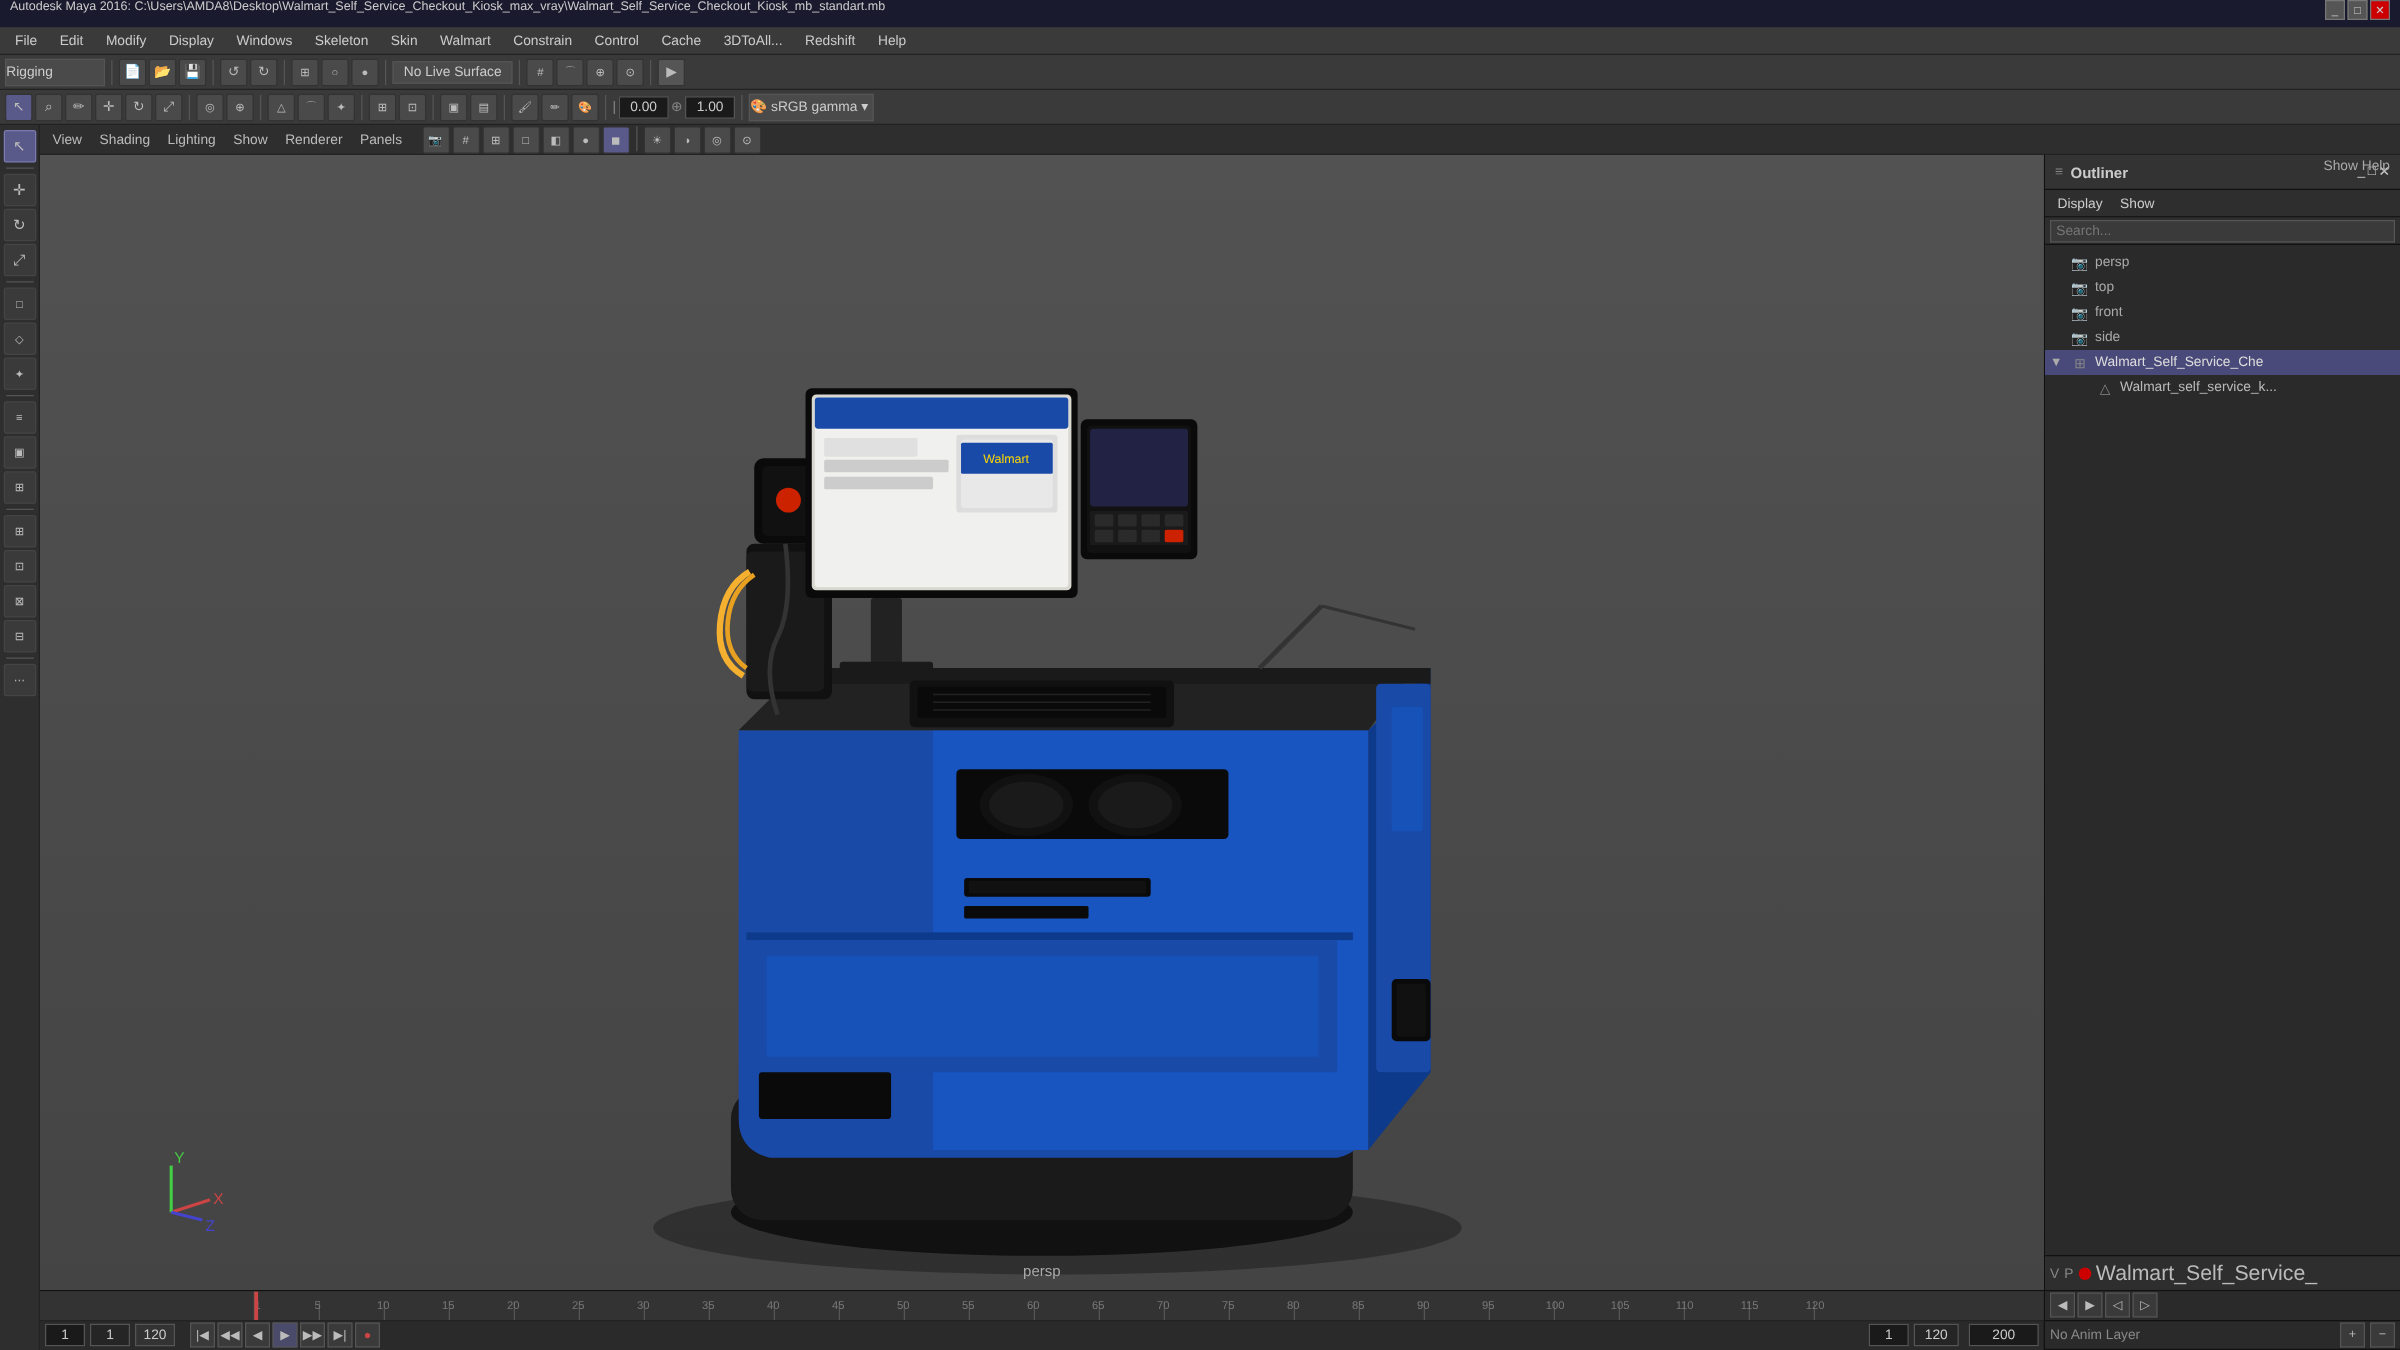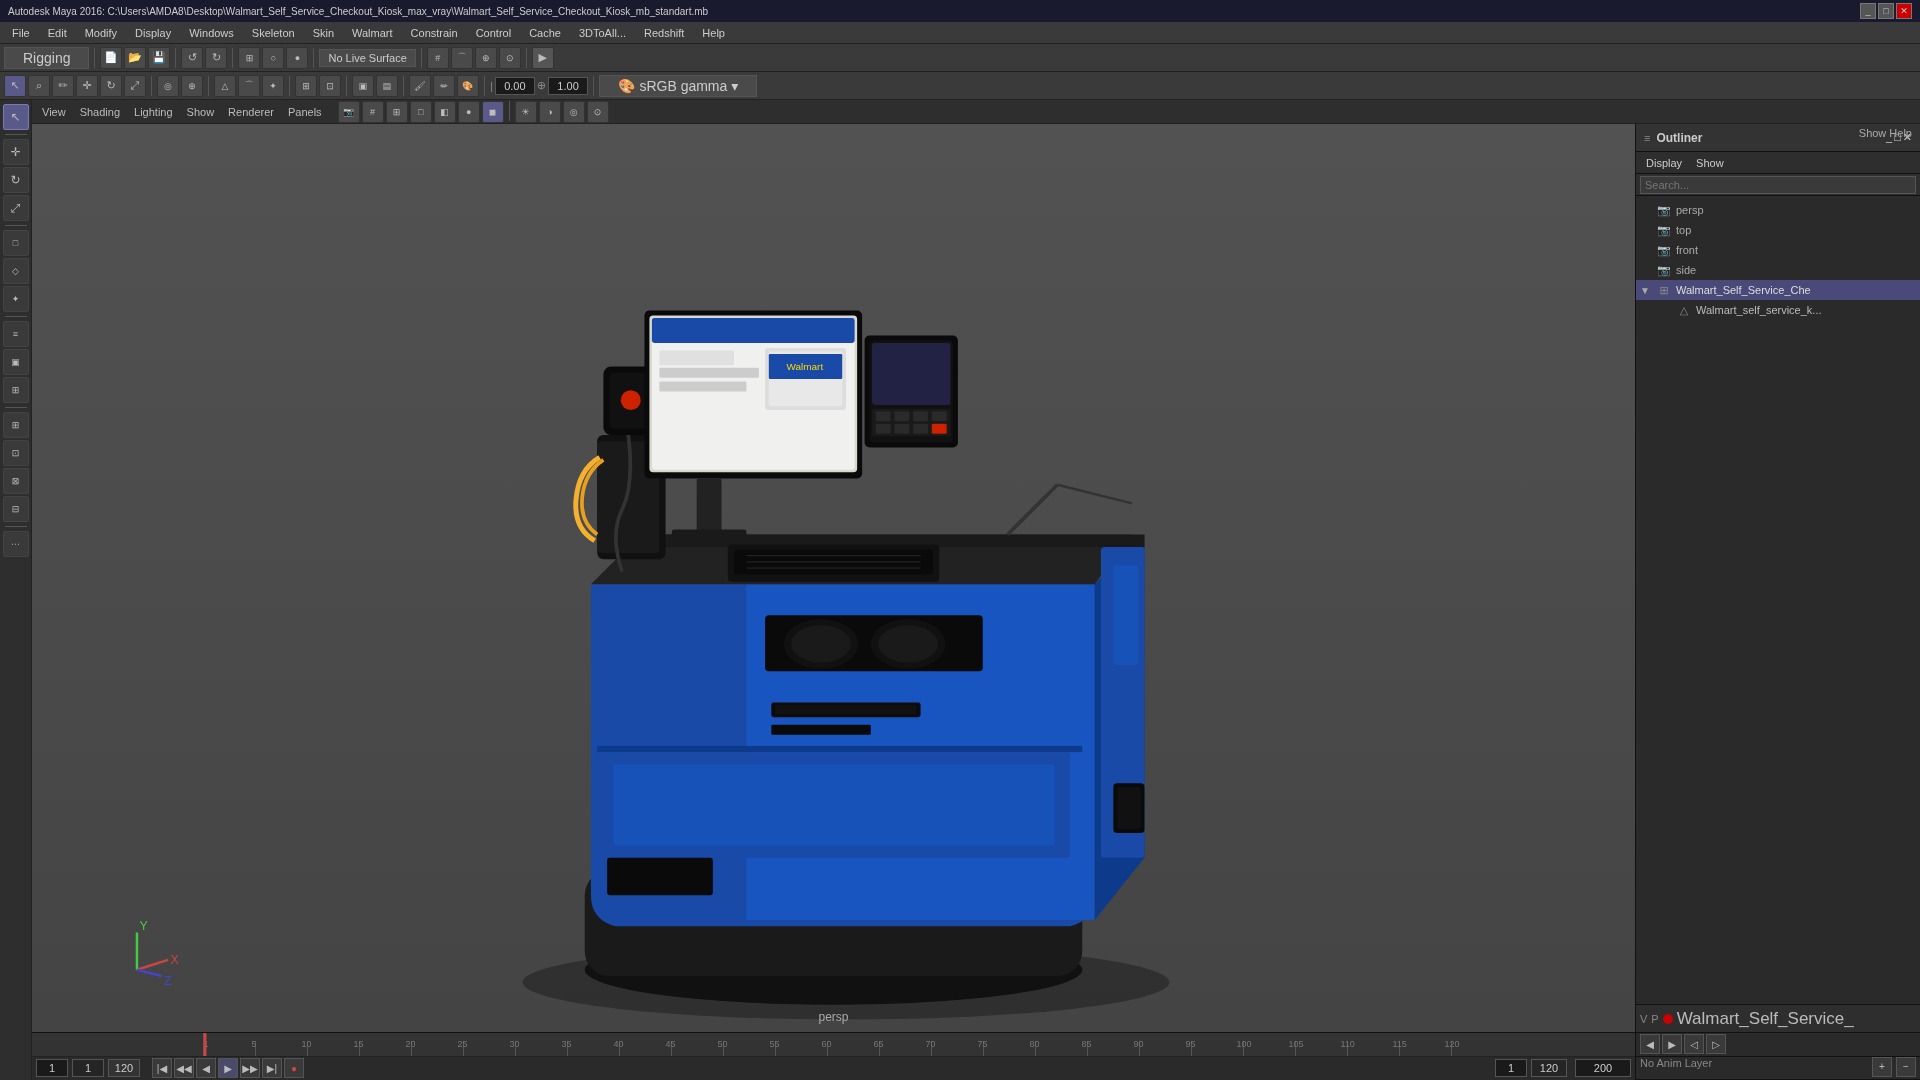--- a/index.html
+++ b/index.html
@@ -1,21 +1,21 @@
 <!DOCTYPE html>
 <html><head>
   <meta charset="utf-8">
   <style>
     * { margin: 0; padding: 0; box-sizing: border-box; }
     body { width: 1920px; height: 1080px; overflow: hidden; background: #3c3c3c; font-family: 'Arial', sans-serif; font-size: 11px; color: #ccc; user-select: none; }
 
     
     #title-bar {
       width: 100%; height: 22px; background: #1a1a2e;
-      display: flex; align-items: center; justify-content: space-between;
+      display: flex; justify-content: space-between;
       padding: 0 8px; color: #ccc; font-size: 11px;
     }
     #title-bar .win-controls { display: flex; gap: 2px; }
     #title-bar .win-btn {
       width: 16px; height: 16px; background: #555; border: 1px solid #777;
       color: #ccc; font-size: 9px; display: flex; align-items: center; justify-content: center; cursor: pointer;
     }
 
     
     #menu-bar {
@@ -32,21 +32,21 @@
       display: flex; align-items: center; padding: 0 4px; gap: 2px; border-bottom: 1px solid #222;
     }
     .tb-sep { width: 1px; height: 20px; background: #555; margin: 0 3px; }
     .tb-btn {
       width: 22px; height: 22px; background: #4a4a4a; border: 1px solid #333;
       color: #bbb; font-size: 11px; display: flex; align-items: center; justify-content: center;
       cursor: pointer; border-radius: 2px;
     }
     .tb-dropdown {
       height: 22px; background: #4a4a4a; border: 1px solid #555; color: #ccc;
-      font-size: 14px; padding: 0 18px; min-width: 80px; cursor: pointer;
+      font-size: 11px; padding: 0 0; min-width: 80px; cursor: pointer;
     }
     .no-live-surface {
       background: #4a4a4a; border: 1px solid #555; padding: 2px 8px;
       color: #ccc; font-size: 11px; display: flex; align-items: center; gap: 4px;
     }
 
     
     #toolbar2 {
       width: 100%; height: 28px; background: #3a3a3a;
       display: flex; align-items: center; padding: 0 4px; gap: 2px; border-bottom: 1px solid #222;
@@ -590,21 +590,21 @@
 
       <div style="width:285px; background:#2a2a2a; border-left:1px solid #111; display:flex; flex-direction:column;">
 
         <div style="height:24px; display:flex; align-items:center; padding:0 4px; gap:2px; border-bottom:1px solid #111;">
           <div class="pb-btn">◀</div>
           <div class="pb-btn">▶</div>
           <div class="pb-btn">◁</div>
           <div class="pb-btn">▷</div>
         </div>
 
-        <div style="height:24px; display:flex; align-items:flex-start; padding:0 4px; gap:4px; border-bottom:1px solid #111;">
+        <div style="height:24px; display:flex; align-items:center; padding:0 4px; gap:4px; border-bottom:1px solid #111;">
           <span style="color:#888; font-size:11px;">No Anim Layer</span>
           <div class="pb-btn" style="margin-left:auto;">+</div>
           <div class="pb-btn">−</div>
         </div>
       </div>
     </div>
 
   </div>
 </div>
 

